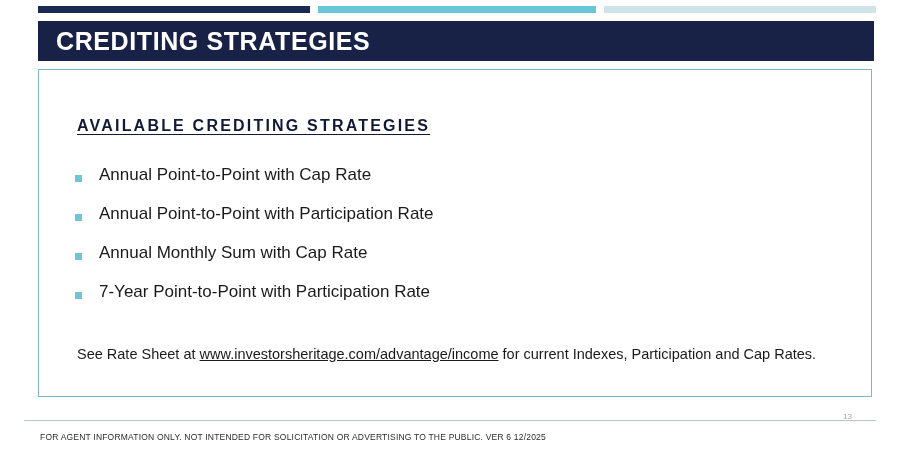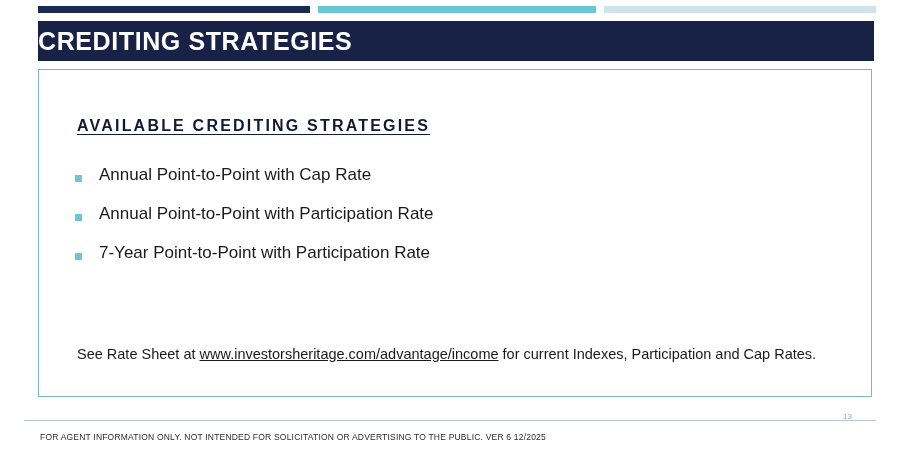--- a/index.html
+++ b/index.html
@@ -47,20 +47,21 @@
     height: 40px;
     background: #182247;
     display: flex;
     align-items: center;
   }
   .title-text {
     color: #ffffff;
     font-size: 25px;
     font-weight: bold;
     letter-spacing: 0.6px;
+    padding-left: 18px;
     font-family: "Liberation Sans", sans-serif;
   }
 
   
   .content-box {
     position: absolute;
     top: 69px;
     left: 38px;
     width: 834px;
     height: 328px;
@@ -177,20 +178,24 @@
       <div class="bullet-row">
         <span class="bullet-marker"></span>
         <span class="bullet-text">Annual Point-to-Point with Cap Rate</span>
       </div>
 
       <div class="bullet-row">
         <span class="bullet-marker"></span>
         <span class="bullet-text">Annual Point-to-Point with Participation Rate</span>
       </div>
 
+      <div class="bullet-row">
+        <span class="bullet-marker"></span>
+        <span class="bullet-text">Annual Monthly Sum with Cap Rate</span>
+      </div>
 
       <div class="bullet-row">
         <span class="bullet-marker"></span>
         <span class="bullet-text">7-Year Point-to-Point with Participation Rate</span>
       </div>
 
     </div>
 
     <div class="note">
       <span>See Rate Sheet at </span><a href="#">www.investorsheritage.com/advantage/income</a><span> for current Indexes, Participation and Cap Rates.</span>

